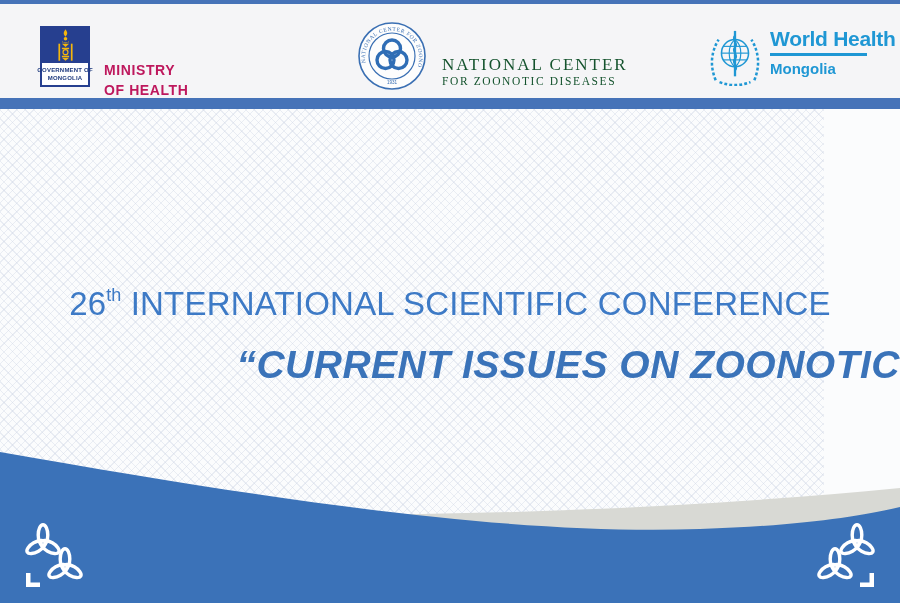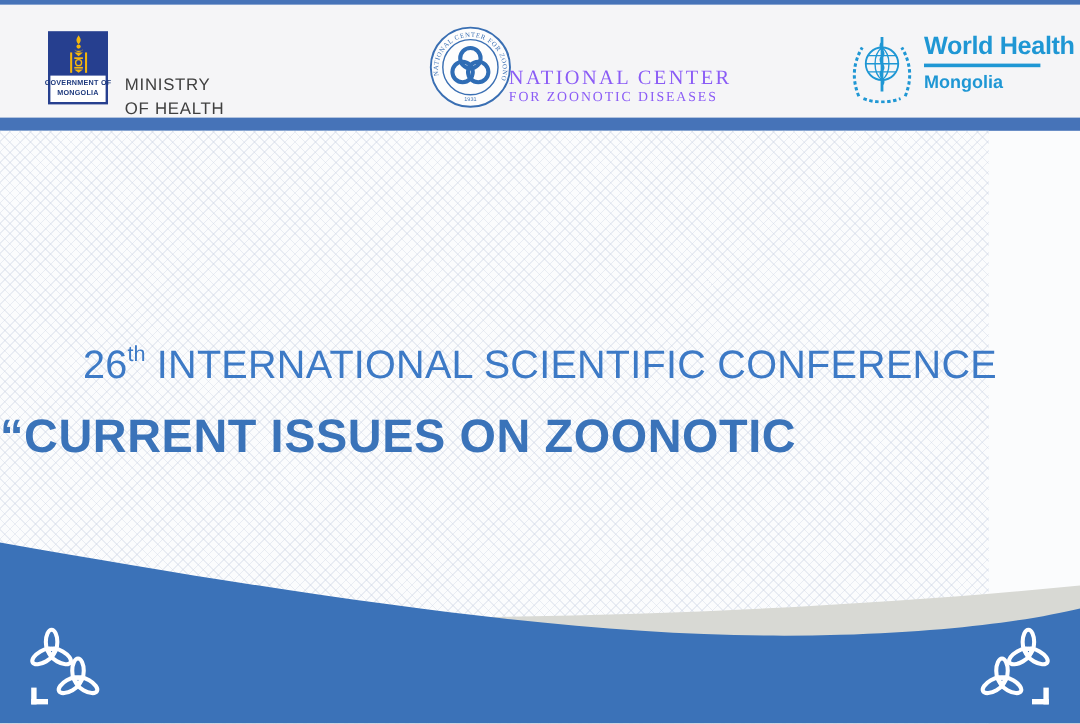--- a/index.html
+++ b/index.html
@@ -24,44 +24,44 @@
   }
 
   
   .gov-logo{ position:absolute; left:40px; top:22px; width:50px; height:61px; background:#263f8f; }
   .gov-soyombo{ position:absolute; left:17px; top:3px; }
   .gov-label{
     position:absolute; left:2px; right:2px; bottom:2px; height:22px; background:#ffffff;
     display:flex; flex-direction:column; align-items:center; justify-content:center;
   }
   .gov-label span{ font-size:6px; font-weight:bold; color:#1e3a7e; line-height:8px; letter-spacing:.2px; white-space:nowrap; }
-  .ministry{ position:absolute; left:104px; top:56px; color:#404040; font-weight:normal; font-size:14px; line-height:20px; letter-spacing:.6px; }
+  .ministry{ position:absolute; left:104px; top:56px; color:#be185d; font-weight:bold; font-size:14px; line-height:20px; letter-spacing:.6px; }
 
   
   .nczd{ position:absolute; left:357px; top:17px; }
-  .nczd-name{ position:absolute; left:424px; top:52px; color:#8b5cf6; font-family:"Liberation Serif", serif; }
+  .nczd-name{ position:absolute; left:442px; top:52px; color:#14532d; font-family:"Liberation Serif", serif; }
   .nczd-name .l1{ font-size:17px; letter-spacing:2px; line-height:17px; white-space:nowrap; }
   .nczd-name .l2{ font-size:11.5px; letter-spacing:1.6px; line-height:16px; white-space:nowrap; }
 
   
   .who{ position:absolute; left:706px; top:24px; display:flex; }
   .who-text{ margin-left:6px; color:#1f97d4; }
   .who-text .name{ font-size:21px; font-weight:bold; line-height:21px; letter-spacing:-.3px;text-align:right; }
   .who-rule{ width:97px; height:2.5px; background:#1f97d4; margin:4px 0 4px 0; }
   .who-text .region{ font-size:15px; font-weight:bold; }
 
   
   .conf-line{
     position:absolute; left:0; top:176px; width:900px; text-align:center;
     color:#3d7ac6; font-size:33px; font-weight:400; letter-spacing:.2px;
   }
   .conf-line sup{ font-size:18px; vertical-align:14px; letter-spacing:0; }
   .main-title{
-    position:absolute; left:0; top:233px; width:900px; text-align:left;
-    color:#3a73b9; font-size:39px; font-weight:bold; line-height:46px; letter-spacing:.5px;
+    position:absolute; left:0; top:233px; width:900px; text-align:right;
+    color:#3a73b9; font-size:39px; font-weight:bold; line-height:46px; letter-spacing:.5px;font-style:italic;
   }
   .date-block{
     position:absolute; left:0; top:414px; width:900px; text-align:center;
     color:#2d6fc0; font-size:27px; line-height:33px;
   }
 
   
   .wave{ position:absolute; left:0; bottom:0; width:900px; height:160px; }
   .ornament{ position:absolute; }
   .orn-left{ left:18px; top:521px; }

